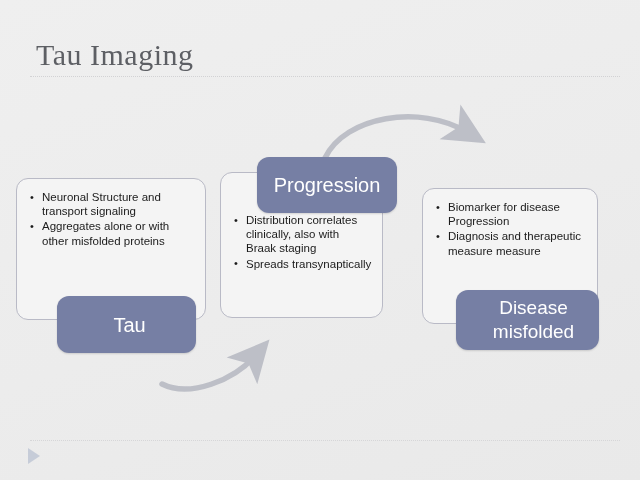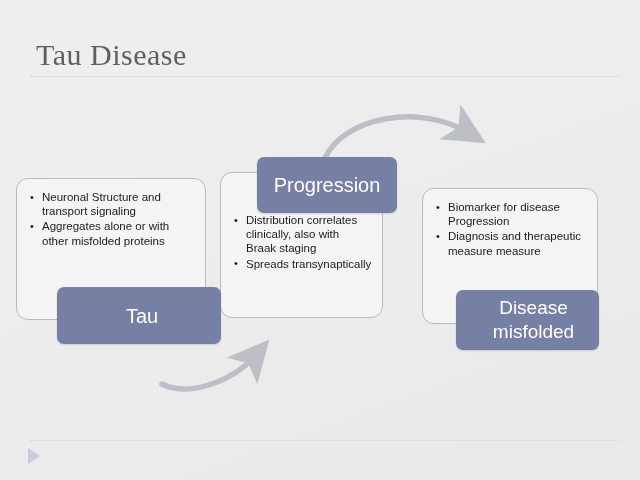--- a/index.html
+++ b/index.html
@@ -77,32 +77,32 @@
   }
 
   #card-left   { left: 16px;  top: 178px; width: 190px; height: 142px; }
   #card-mid    { left: 220px; top: 172px; width: 163px; height: 146px; }
   #card-right  { left: 422px; top: 188px; width: 176px; height: 136px; }
 
   
   .chip {
     position: absolute;
     background: #767fa4;
-    border-radius: 7px;
+    border-radius: 12px;
     color: #ffffff;
     display: flex;
     align-items: center;
     justify-content: center;
     text-align: center;
     font-size: 20px;
     line-height: 24px;
     box-shadow: 0 1px 2px rgba(0,0,0,0.14);
     box-sizing: border-box;
   }
-  #chip-tau        { left: 57px;  top: 287px; width: 164px; height: 57px; padding-left: 6px; }
+  #chip-tau        { left: 57px;  top: 296px; width: 139px; height: 57px; padding-left: 6px; }
   #chip-prog       { left: 257px; top: 157px; width: 140px; height: 56px; }
   #chip-biomarker  { left: 456px; top: 290px; width: 143px; height: 60px; font-size: 19px; padding-left: 12px; }
 
   
   #arrows {
     position: absolute;
     left: 0;
     top: 0;
     width: 640px;
     height: 480px;
@@ -127,21 +127,21 @@
     border-top: 8px solid transparent;
     border-bottom: 8px solid transparent;
     border-left: 12px solid #c6ccd8;
   }
 </style>
 </head>
 <body>
 
 <div id="slide">
 
-  <div id="title">Tau Disease</div>
+  <div id="title">Tau Imaging</div>
   <div id="title-rule"></div>
 
   <svg id="arrows" viewBox="0 0 640 480">
     <defs>
       <marker id="ah" markerWidth="9" markerHeight="9" refX="4.2" refY="4.5" orient="auto" markerUnits="strokeWidth">
         <path d="M0.6,0.8 L8.2,4.5 L0.6,8.2 L2.4,4.5 Z" fill="#bdbfc7"></path>
       </marker>
     </defs>
 
     <path d="M 325,158 C 345,116 420,104 467,132" fill="none" stroke="#bdbfc7" stroke-width="5.5" stroke-linecap="round" marker-end="url(#ah)"></path>

